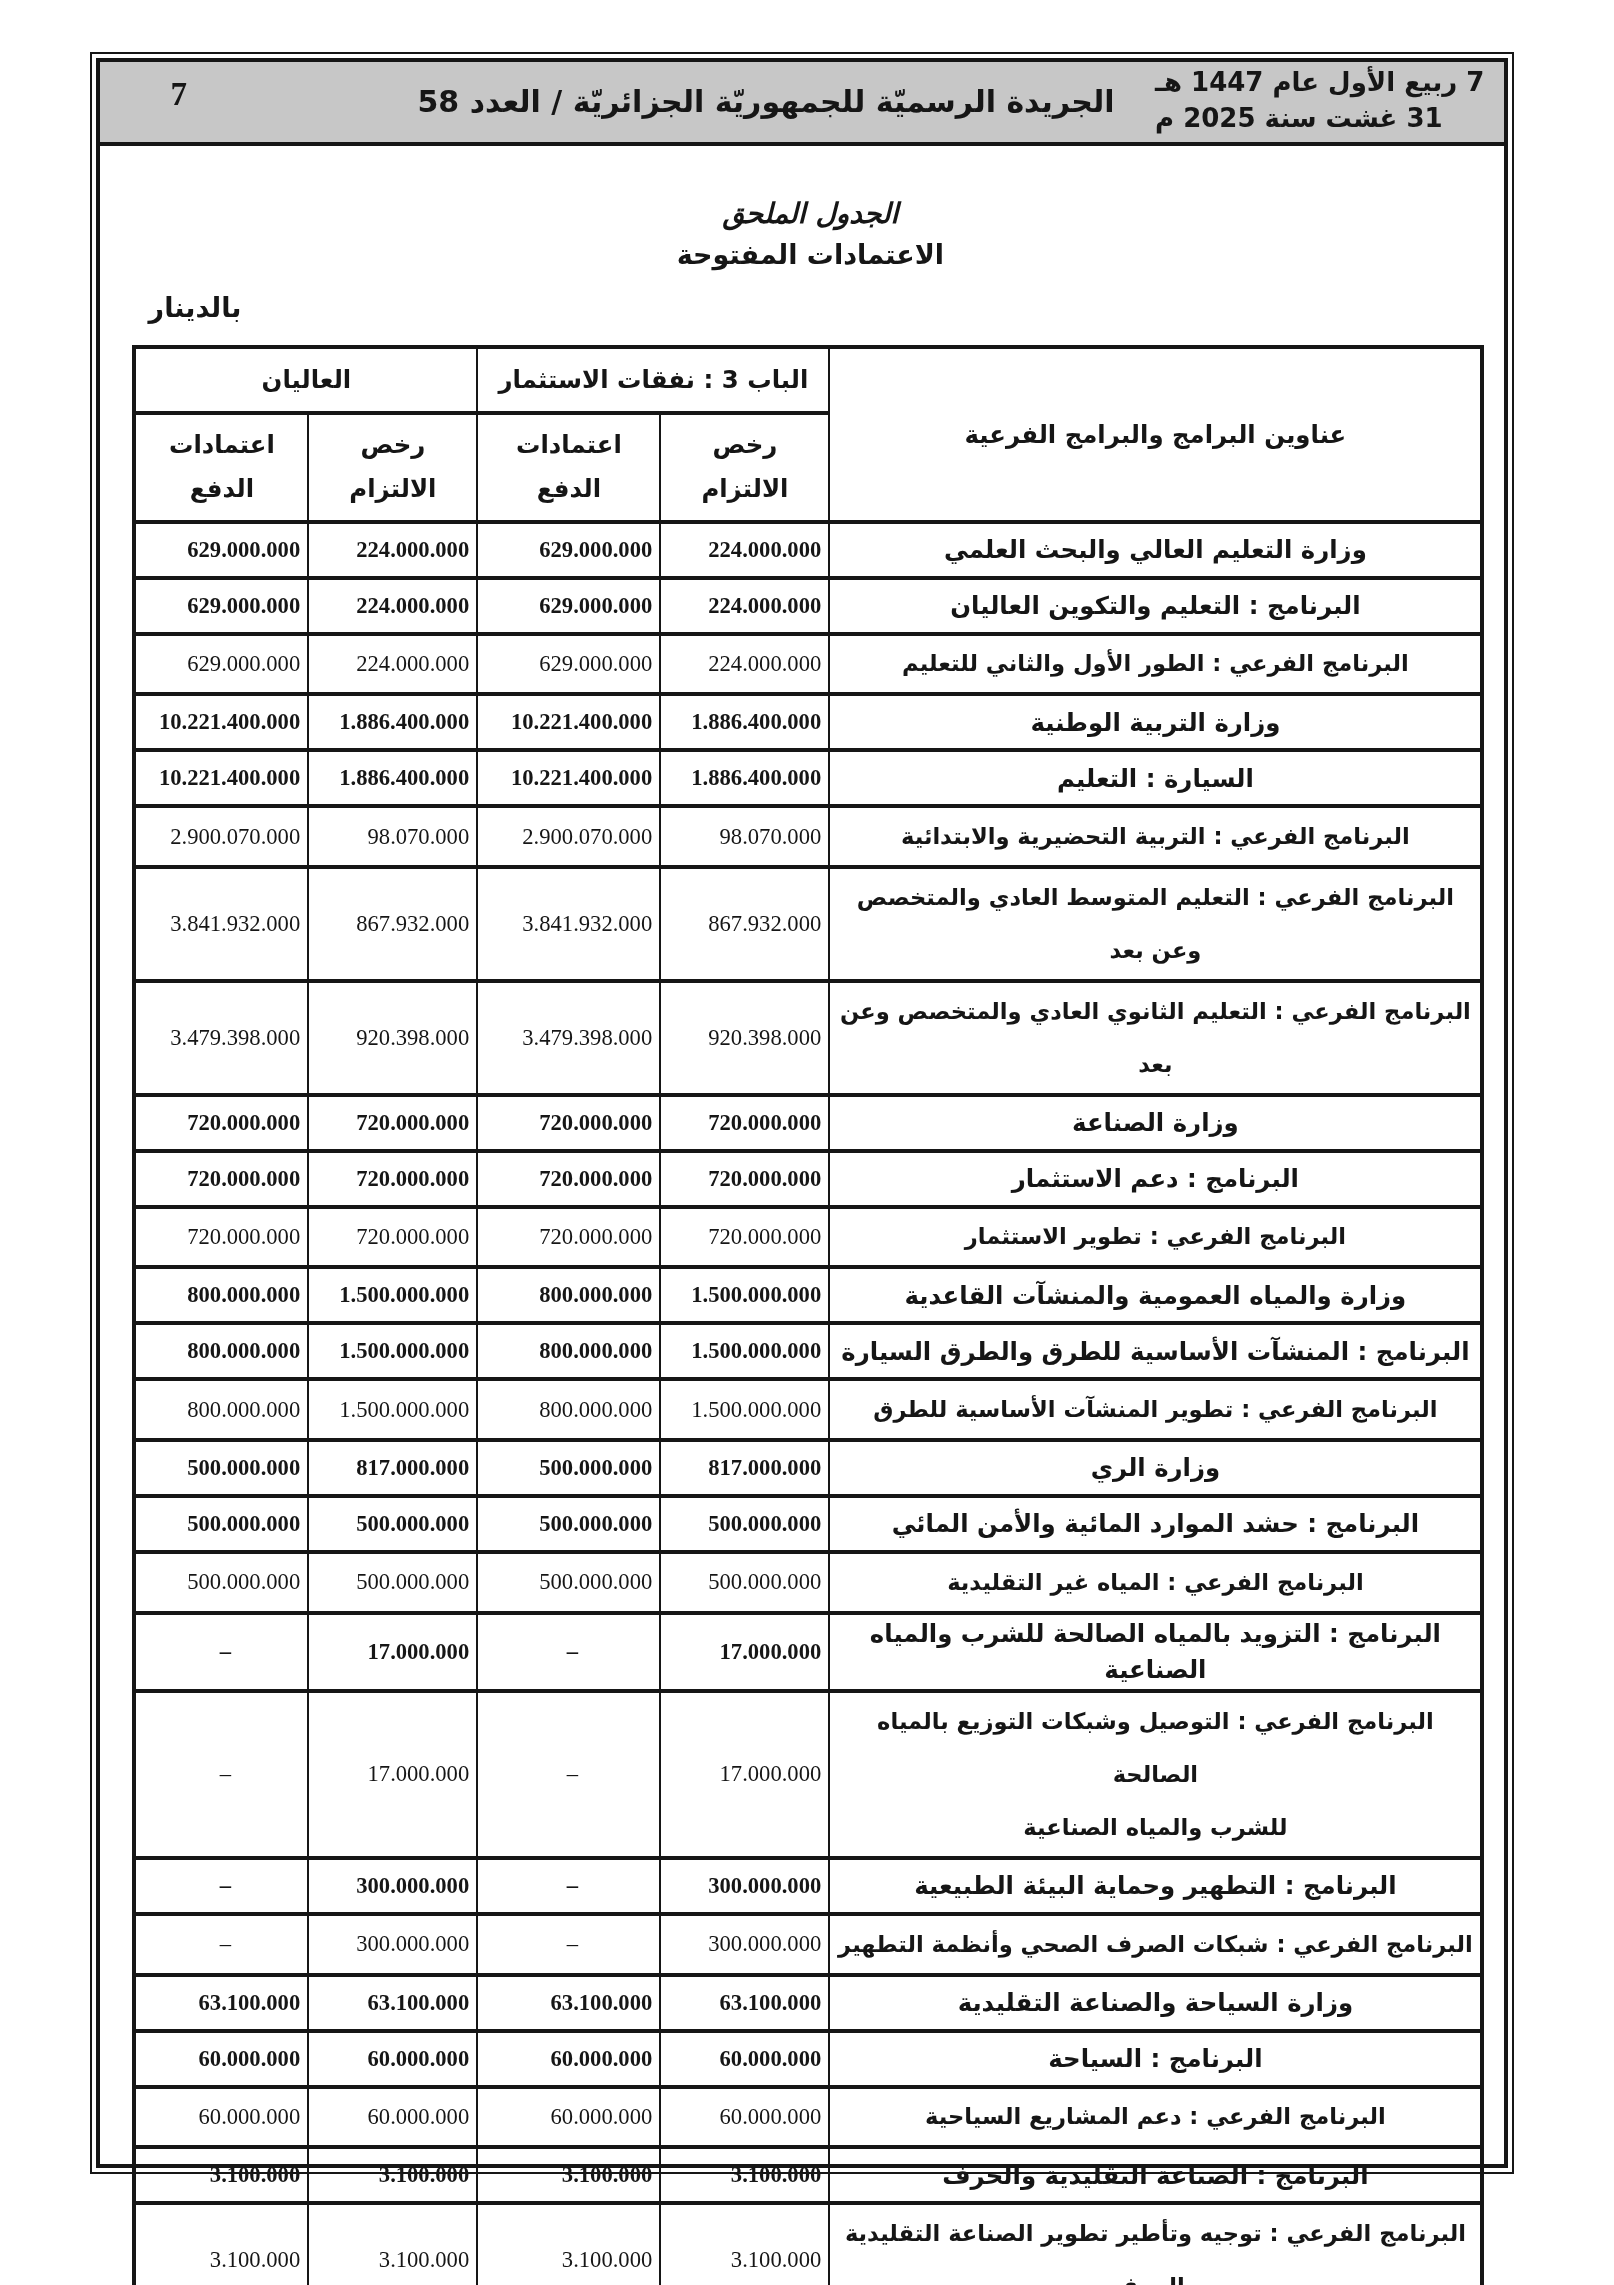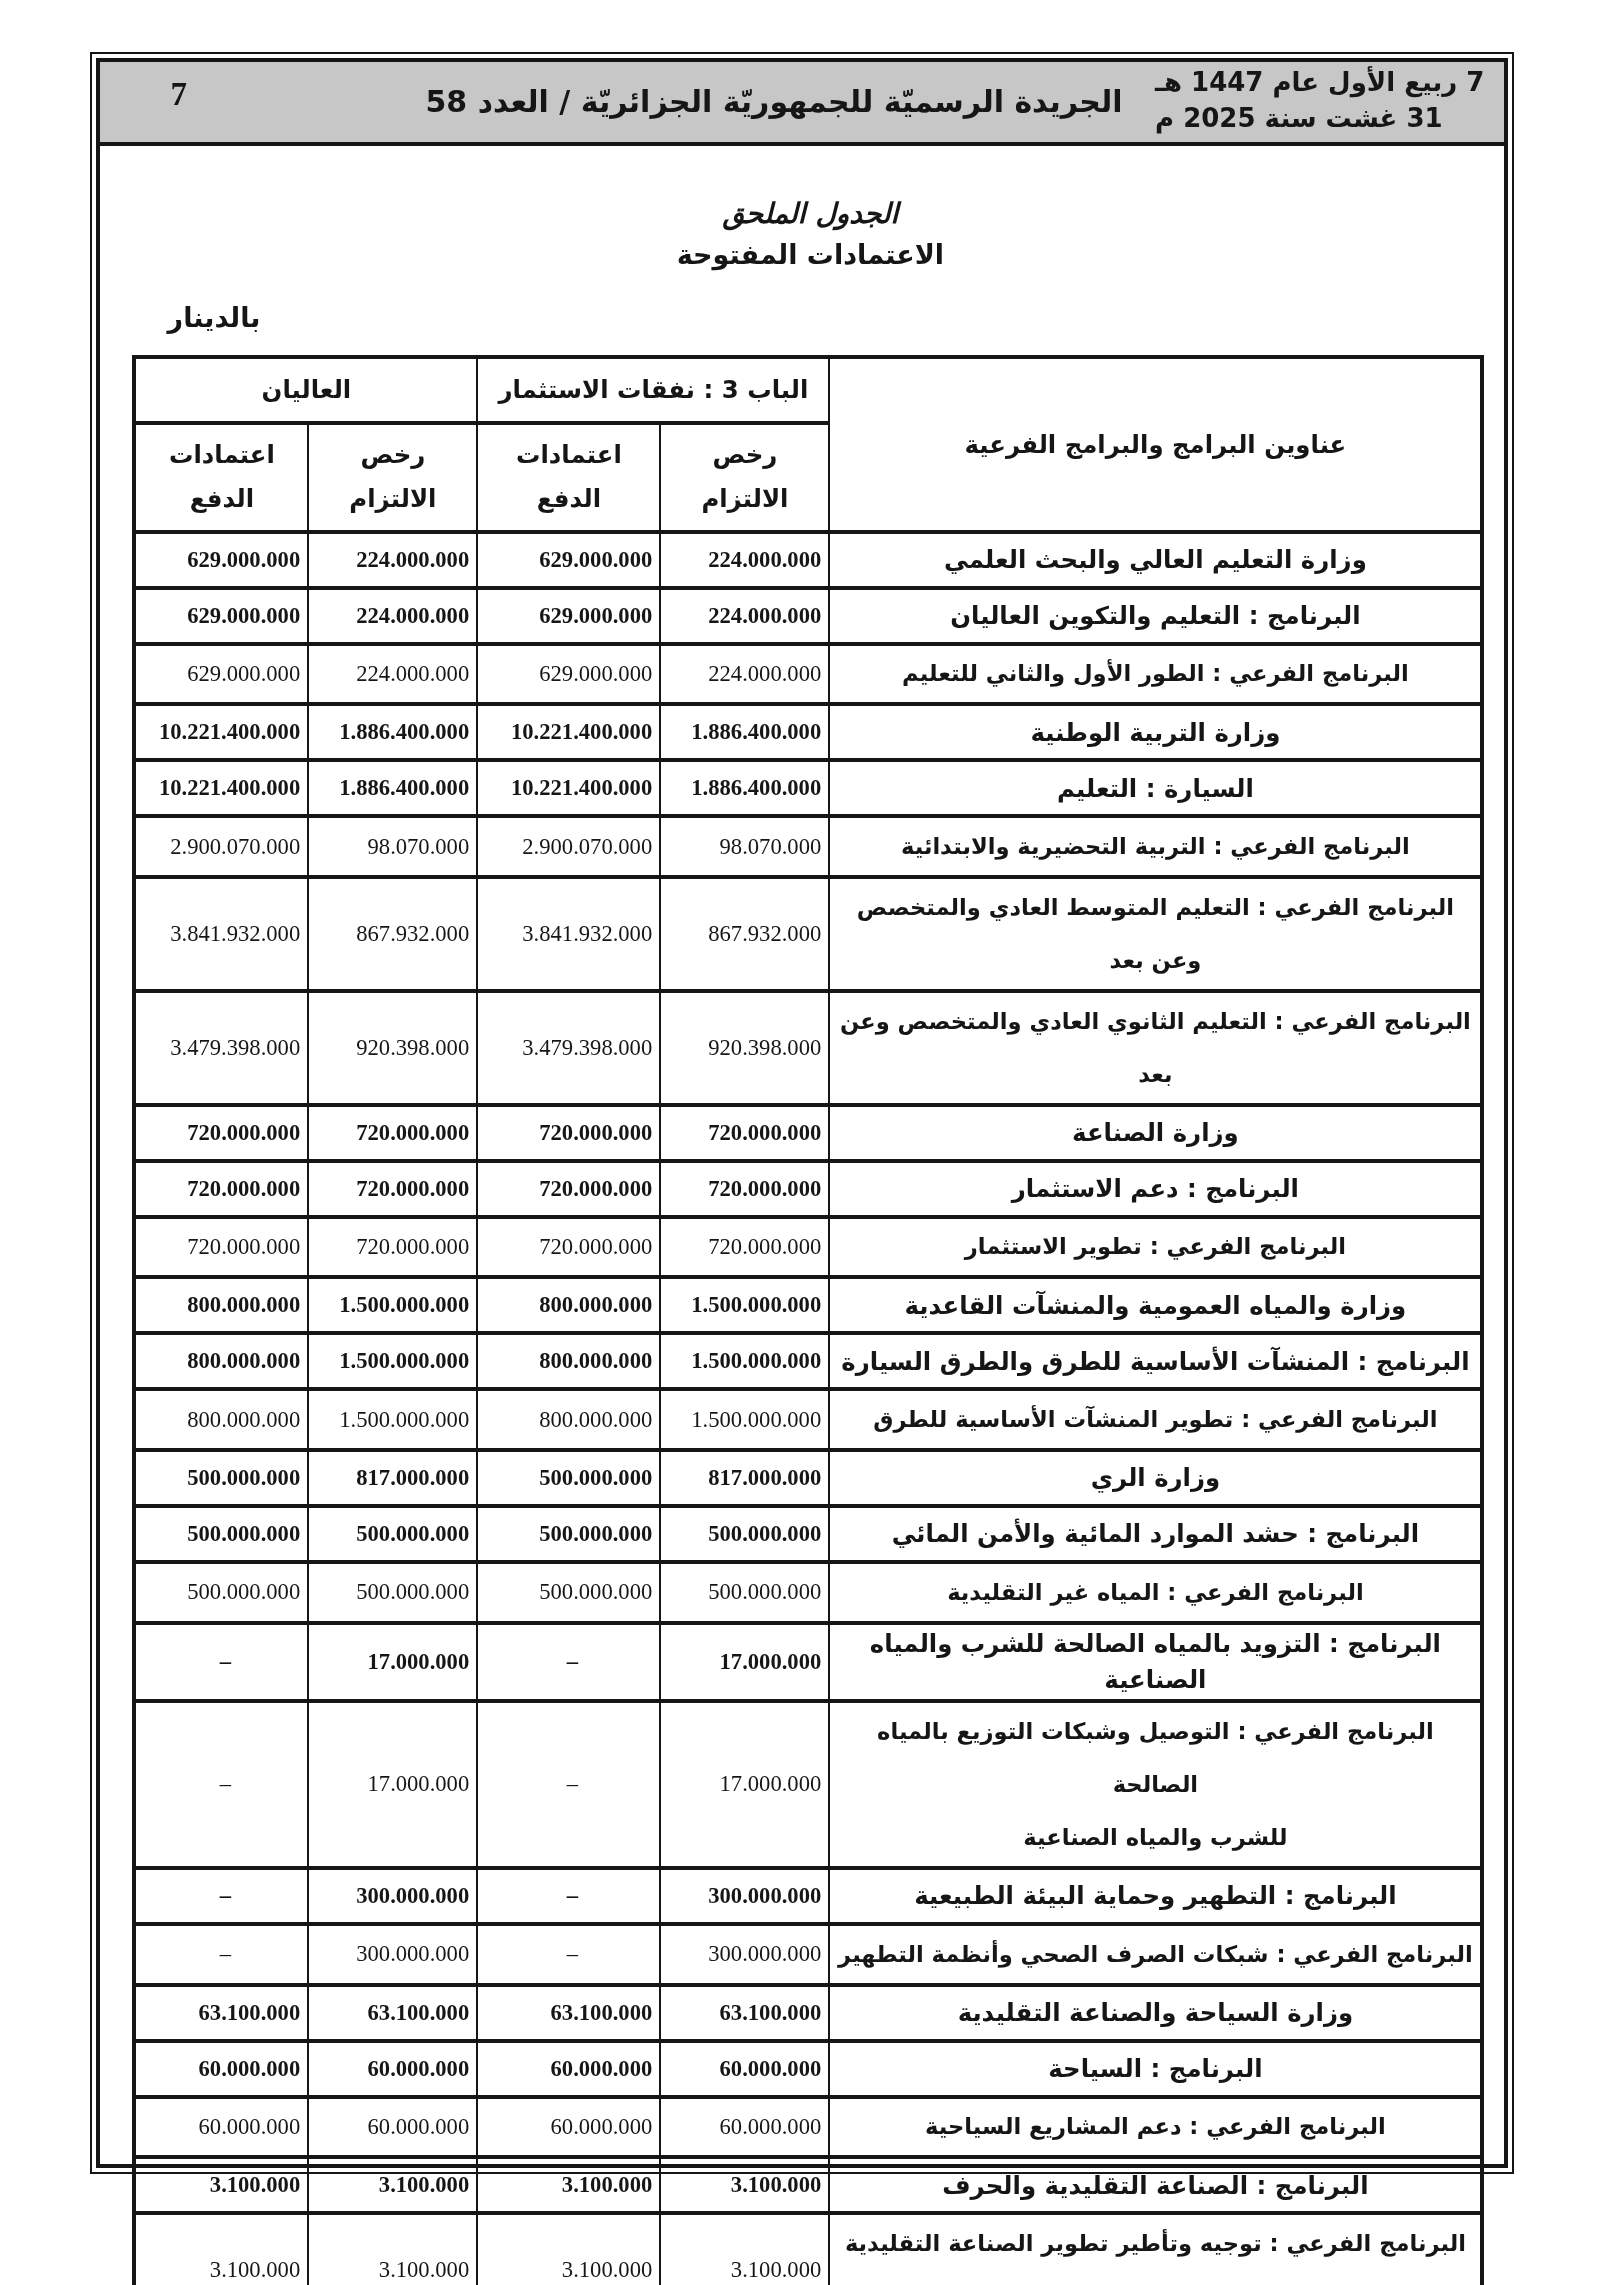--- a/index.html
+++ b/index.html
@@ -38,37 +38,37 @@
     border-bottom:4.5px solid var(--ink);
   }
   .band-pageno{
     position:absolute;left:71px;top:14.5px;
     font-family:"Liberation Serif","DejaVu Serif",serif;
     font-weight:bold;font-size:33px;
   }
   .band-center{
     position:absolute;left:50%;top:22px;
     transform:translateX(calc(-50% - 36px));
-    font-weight:bold;font-size:30px;white-space:nowrap;margin-left:8px;
+    font-weight:bold;font-size:30px;white-space:nowrap;
   }
   .band-dates{
     position:absolute;right:20px;top:3.6px;
     text-align:left;font-weight:bold;font-size:26px;line-height:1.38;
     white-space:nowrap;
   }
   
   .doc-titles{
     width:1348px;margin:51px 20px 0 auto;
     text-align:center;font-weight:bold;
   }
   .t1{font-size:28px;font-style:italic;}
   .t2{font-size:27px;margin-top:9px;}
   .dinar{
-    margin-top:32px;
-    text-align:left;padding-left:68px;
+    margin-top:22px;
+    text-align:left;padding-left:49px;
     font-weight:bold;font-size:27px;
   }
   
   table.budget{
     direction:rtl;
     width:1348px;
     margin:22px 20px 0 auto;
     border-collapse:collapse;
     table-layout:fixed;
     border:4.5px solid var(--ink);

